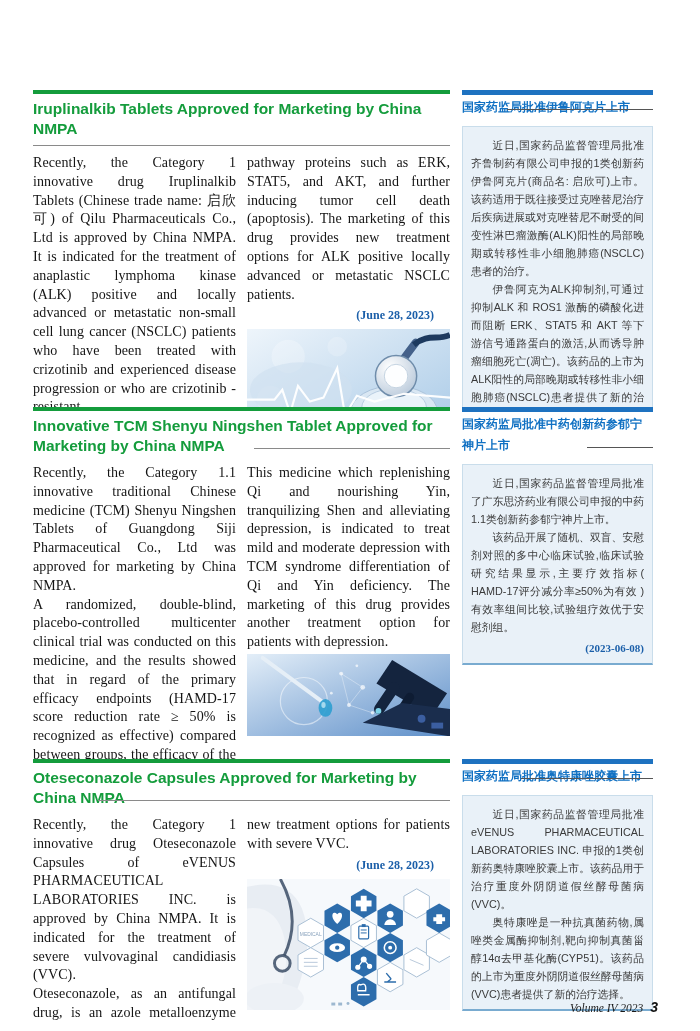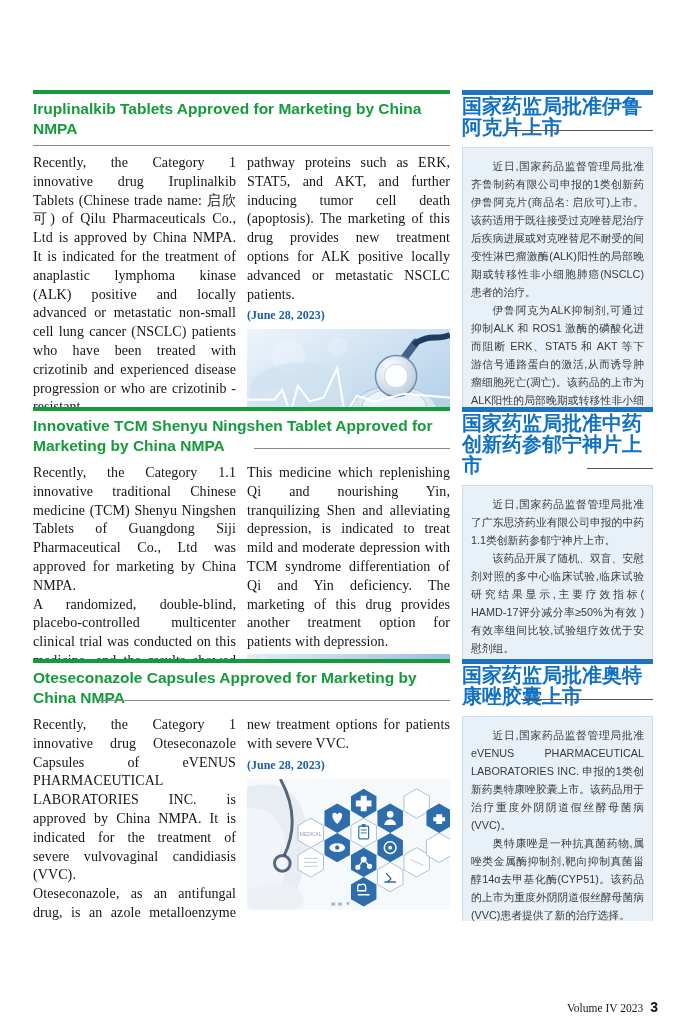--- a/index.html
+++ b/index.html
@@ -10,21 +10,21 @@
   html,body{background:#ffffff;}
   .page{
     position:relative; width:700px; height:1031px; margin:0 auto;
     background:#ffffff; overflow:hidden;
     font-family:"Liberation Serif", serif; color:var(--text);padding-left:12px;
   }
   .content{ position:absolute; left:33px; top:90px; width:620px; }
 
   .article-row{ display:flex; align-items:flex-start; overflow:hidden; }
   .row-1{ height:317px; }
-  .row-2{ height:252px; }
+  .row-2{ height:352px; }
   .row-3{ height:262px; }
 
   
   .eng{ width:417px; flex:0 0 417px; }
   .bar{ height:4px; width:100%; }
   .bar.green{ background:var(--green); }
   .bar.blue{ background:var(--bar-blue); height:5px; }
 
   .atitle{ position:relative; margin-top:5px; }
   .atitle h2{
@@ -39,30 +39,30 @@
   .rule-a3{ width:352px; }
 
   .cols{ display:flex; gap:11px; margin-top:8px; }
   .col{ flex:1; min-width:0; }
   .col p{
     font-size:14px; line-height:18.8px; text-align:justify;
     letter-spacing:.1px; color:var(--text);
   }
   .eng-date{
     font-size:12px; font-weight:bold; color:var(--date-blue);
-    text-align:left; margin:4px 16px 6px 0;
+    text-align:right; margin:4px 16px 6px 0;
   }
   .photo{ display:block; width:100%; margin-top:2px; }
 
   
   .cn{ width:191px; flex:0 0 191px; margin-left:12px; }
   .ctitle{ position:relative; margin-top:2px; }
   .ctitle h3{
-    display:inline; font-family:Liberation Mono, monospace;
-    font-size:20px; line-height:21px; font-weight:bold; color:var(--blue);
+    display:inline; font-family:Liberation Sans, sans-serif;
+    font-size:12px; line-height:21px; font-weight:bold; color:var(--blue);
   }
   .ctitle .inline-rule{
     position:absolute; right:0; bottom:8px; border-top:1px solid #555;
   }
   .rule-c1{ width:146px; }
   .rule-c2{ width:66px; }
   .rule-c3{ width:132px; }
 
   .panel{
     margin-top:8px; background:var(--panel-bg);
@@ -74,21 +74,21 @@
   .panel p{ text-indent:2em; }
   .cdate{
     font-family:"Liberation Serif", serif; font-size:11px; font-weight:bold;
     color:var(--date-blue); text-align:right; margin-top:3px;
   }
 
   
   .footer{
     position:absolute; right:42px; bottom:16px;
     font-family:"Liberation Serif", serif; font-size:11.5px; color:#1a1a1a;
-    display:flex; align-items:baseline; gap:7px;
+    display:flex; align-items:baseline; gap:7px;font-style:italic;
   }
   .footer .pagenum{
     font-family:"Liberation Sans", sans-serif; font-size:14px; font-weight:bold; color:#111;
   }
 </style>
 </head>
 <body>
 
 <div class="page">
   <div class="content">

